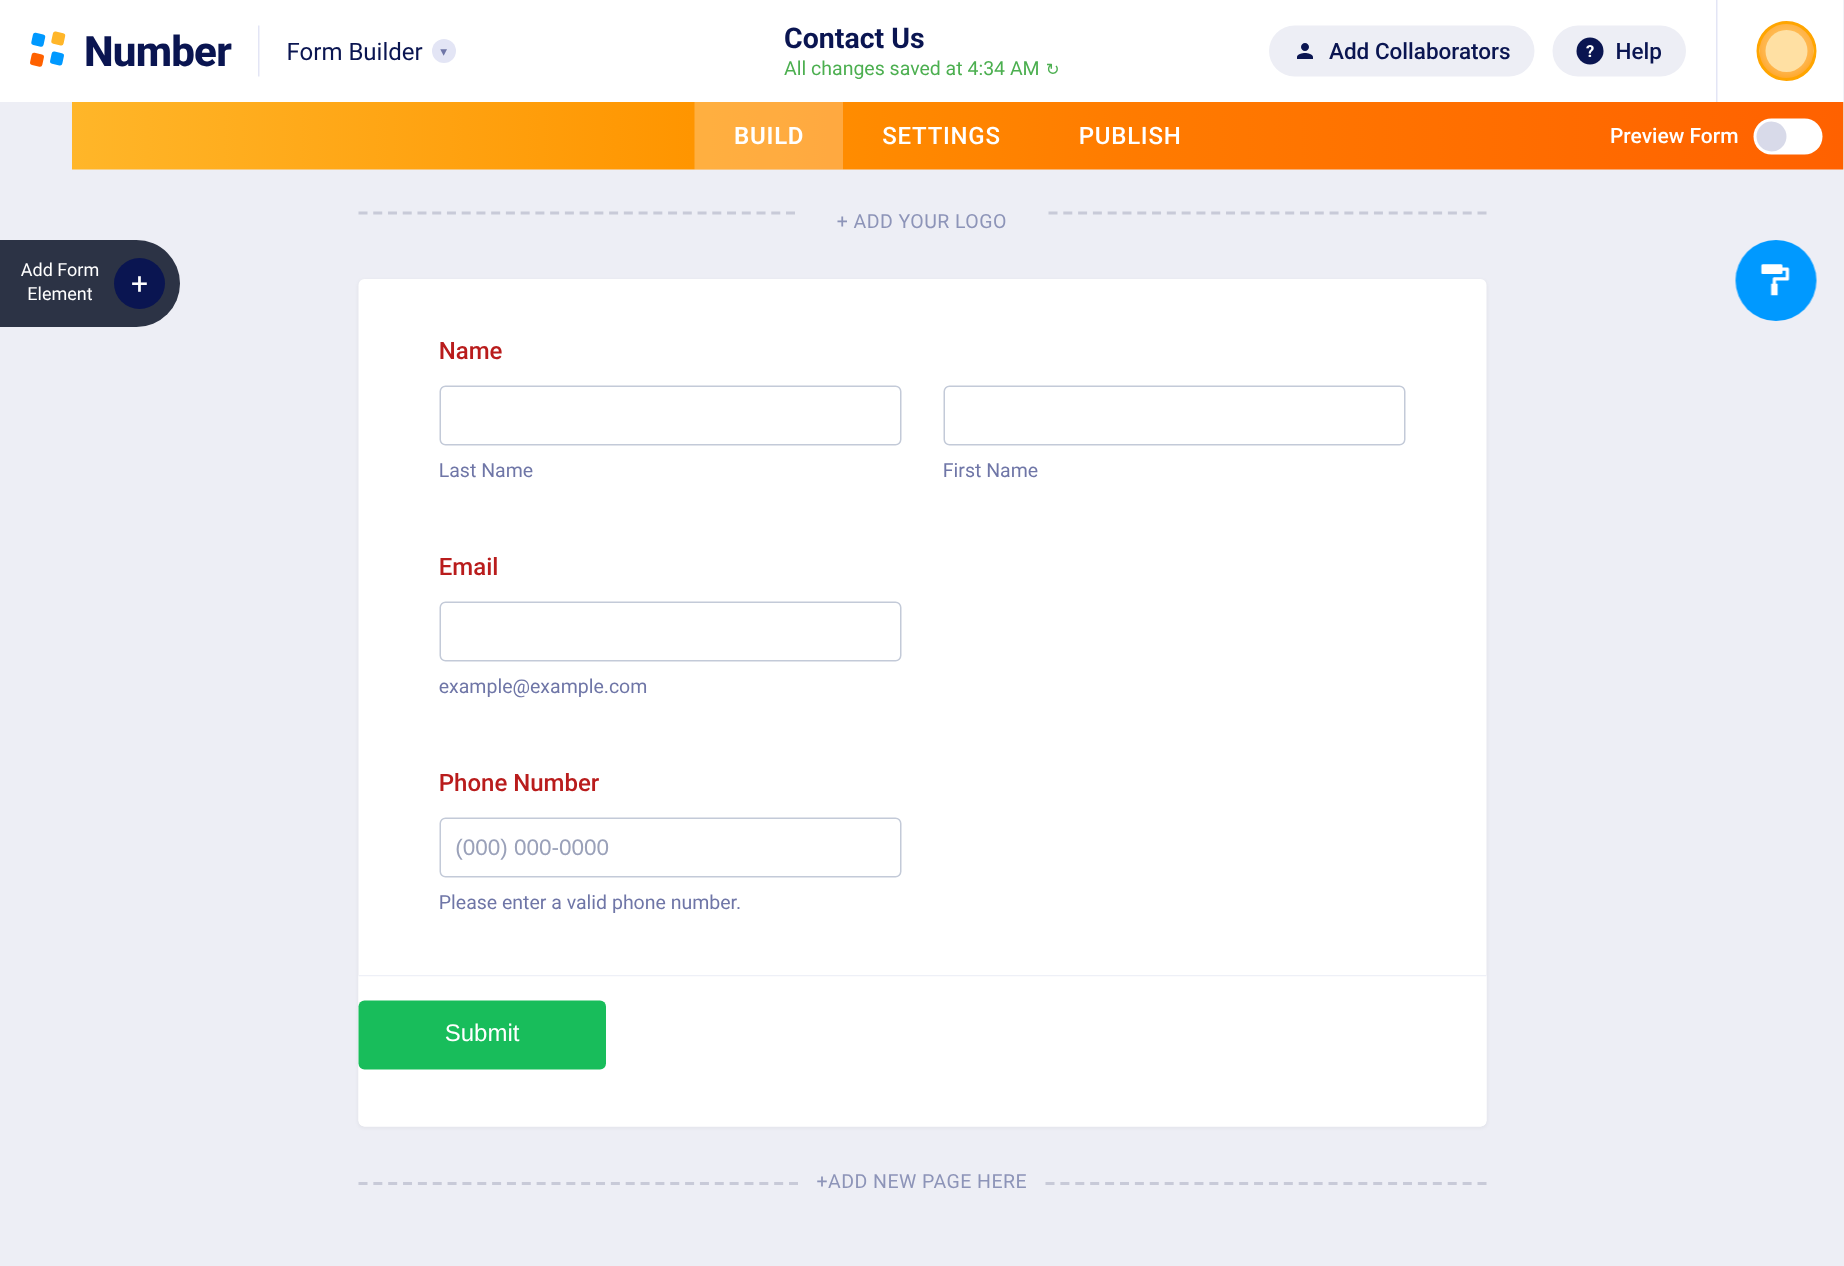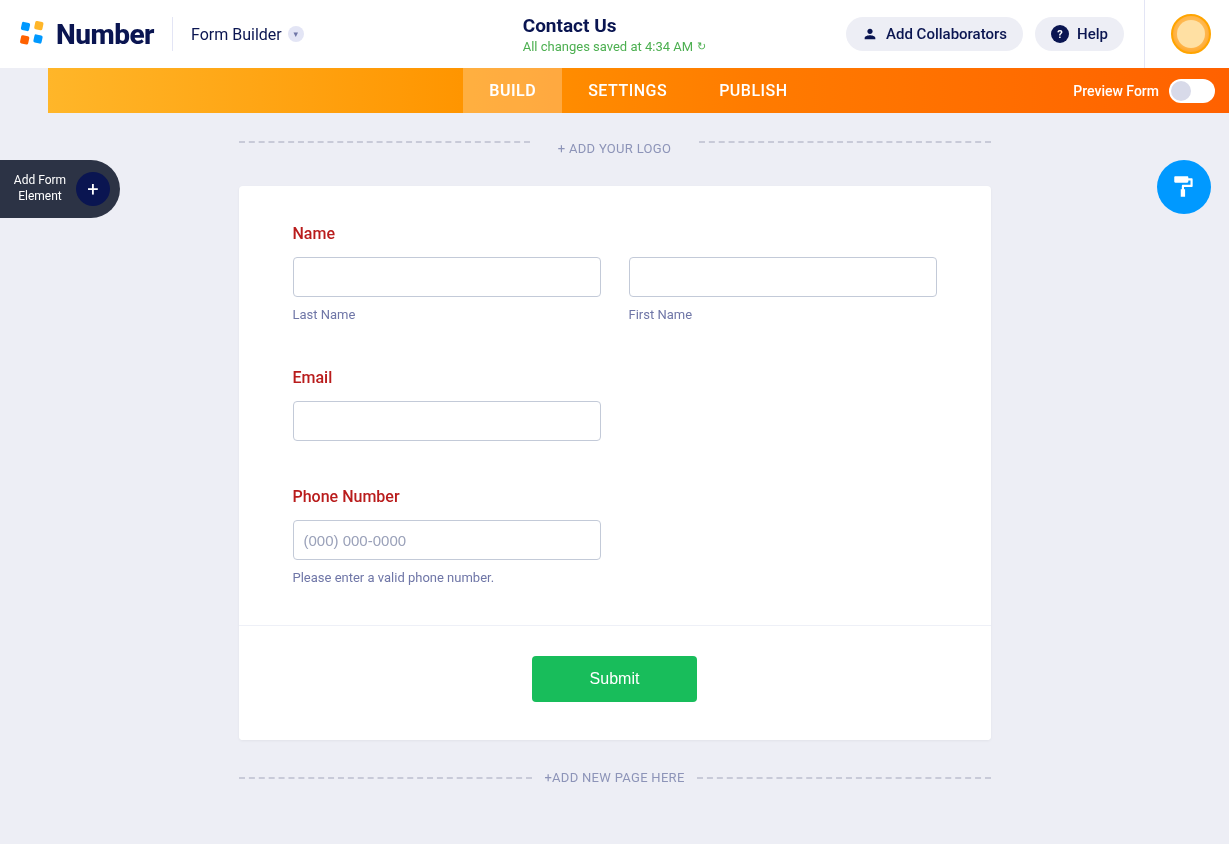--- a/index.html
+++ b/index.html
@@ -55,21 +55,21 @@
 .form-body { padding:38px 54px 20px 54px; }
 .field-group { margin-bottom:46px; }
 .field-label { font-size:16px; color:#b91c1c; font-weight:500; margin-bottom:14px; }
 .name-row { display:flex; gap:28px; }
 .name-col { flex:1; display:flex; flex-direction:column; }
 .text-input { width:100%; height:40px; border:1px solid #c3cad8; border-radius:4px; padding:0 10px; font-size:15px; background:#fff; }
 .text-input.half { width:308px; }
 .sub-label { font-size:13px; color:#6f76a7; margin-top:10px; }
 .phone-input::placeholder { color:#9aa1b9; }
 
-.submit-row { border-top:1px solid #eef0f7; padding:30px 0 38px; display:flex; justify-content:center; background:#fff; border-radius:0 0 4px 4px; }
+.submit-row { border-top:1px solid #eef0f7; padding:16px 0 38px; display:flex; background:#fff; border-radius:0 0 4px 4px; }
 .submit-btn { background:#18bd5b; color:#fff; font-size:16px; font-weight:500; border:none; border-radius:4px; padding:14px 58px; cursor:pointer; }
 
 .add-page-wrap { display:flex; align-items:center; width:752px; gap:12px; margin-top:30px; }
 
 </style>
 </head>
 <body>
 
 <div class="header">
   <div class="logo">
@@ -161,20 +161,21 @@
           <div class="name-col">
             <input type="text" class="text-input" style="">
             <div class="sub-label">First Name</div>
           </div>
         </div>
       </div>
 
       <div class="field-group">
         <div class="field-label">Email</div>
         <input type="text" class="text-input half" style="">
+        <div class="sub-label">example@example.com</div>
       </div>
 
       <div class="field-group" style="margin-bottom:20px;">
         <div class="field-label">Phone Number</div>
         <input type="text" class="text-input half phone-input" placeholder="(000) 000-0000" style="">
         <div class="sub-label">Please enter a valid phone number.</div>
       </div>
 
     </div>
     <div class="submit-row">

